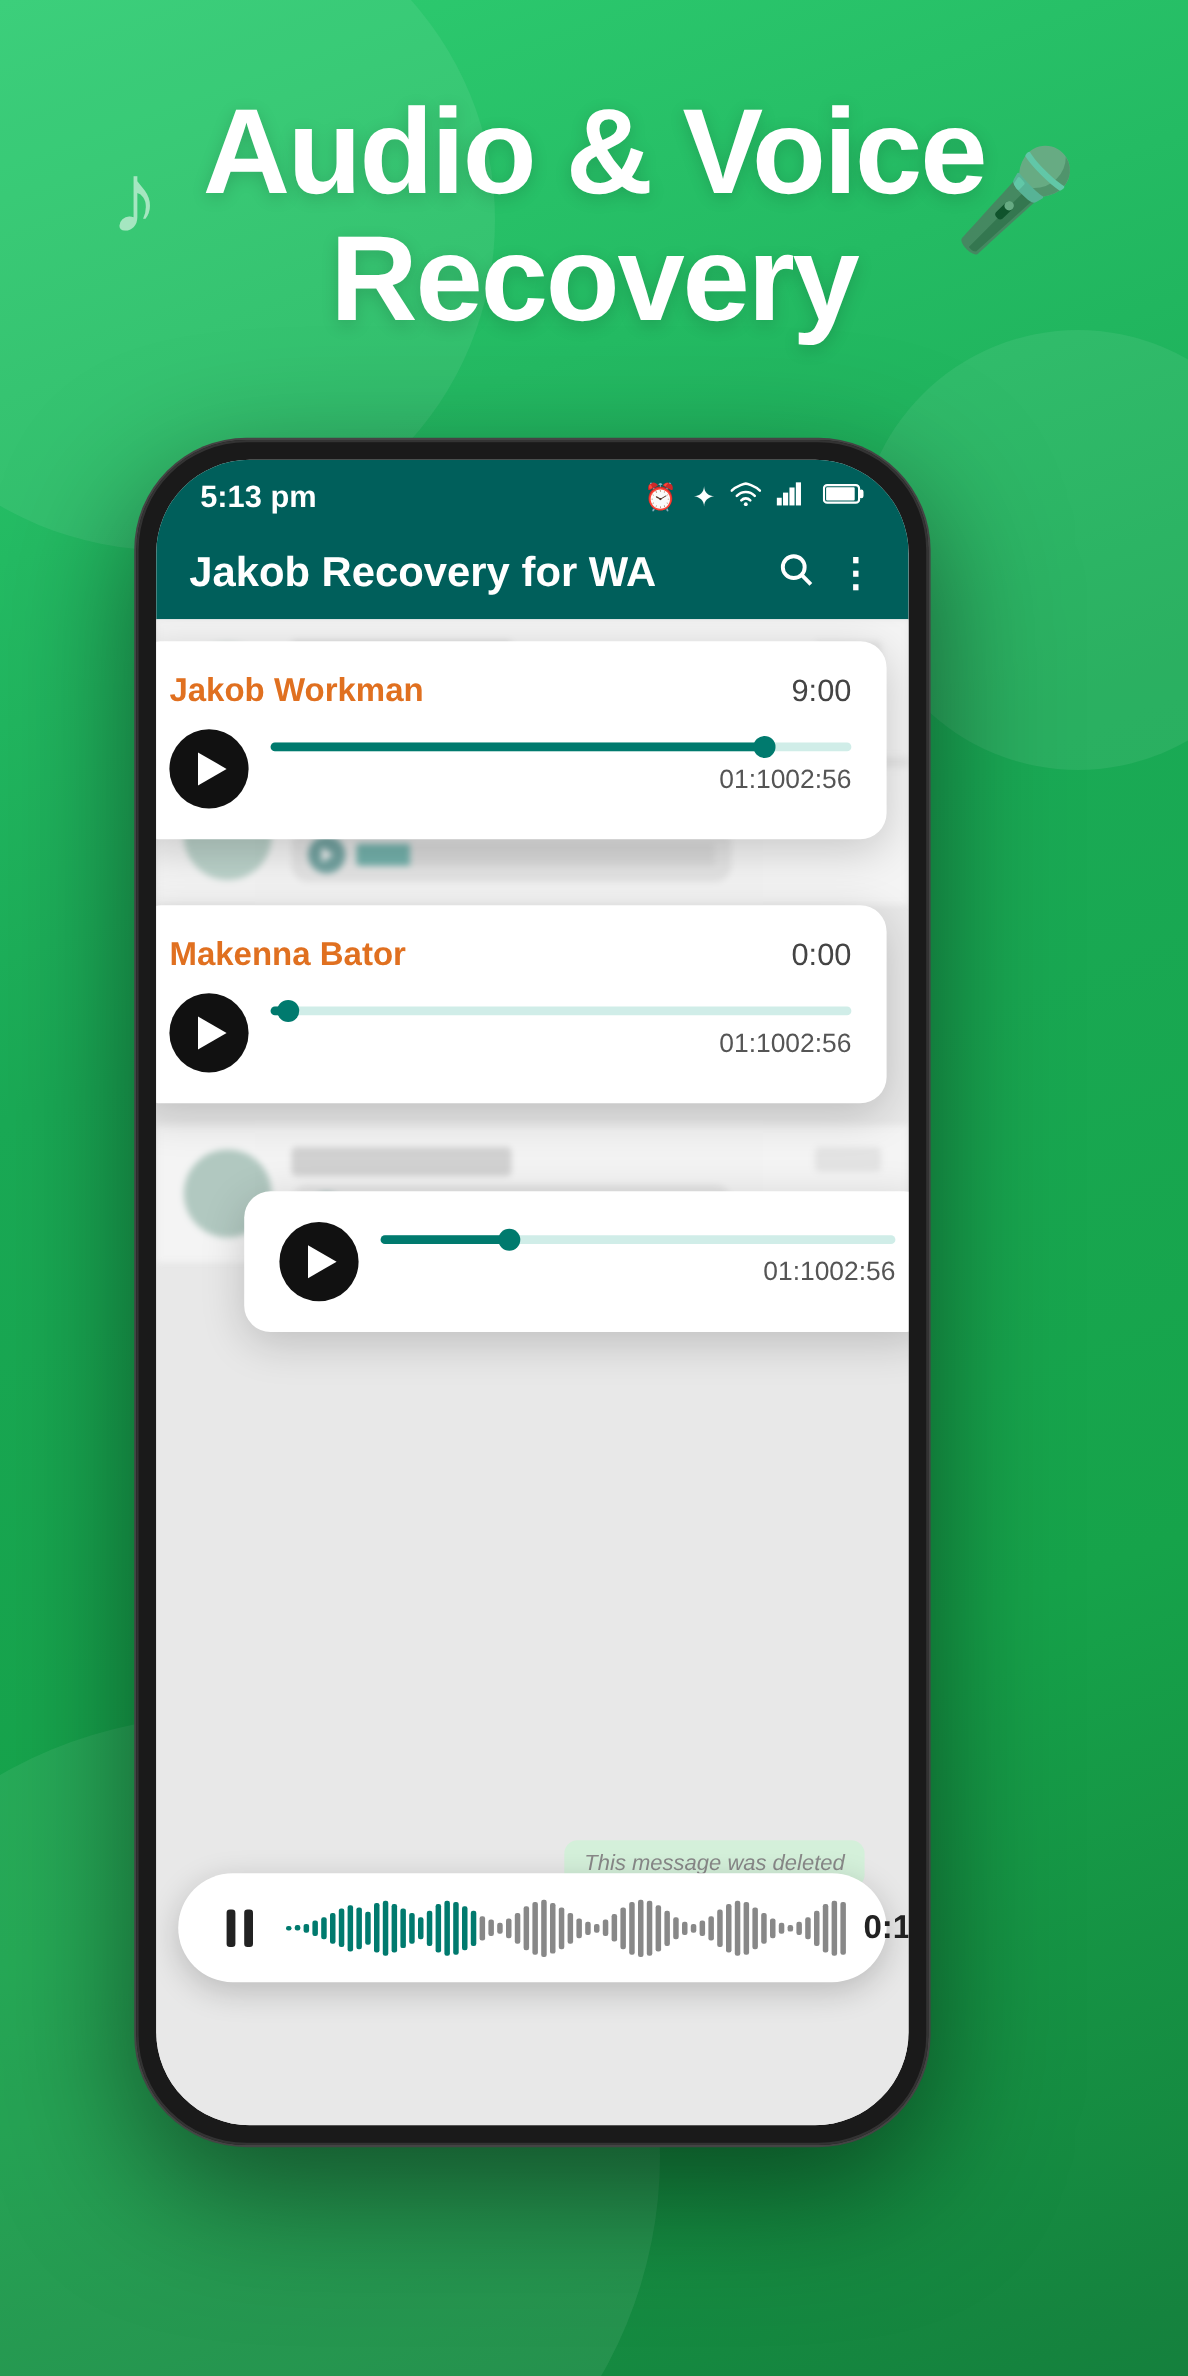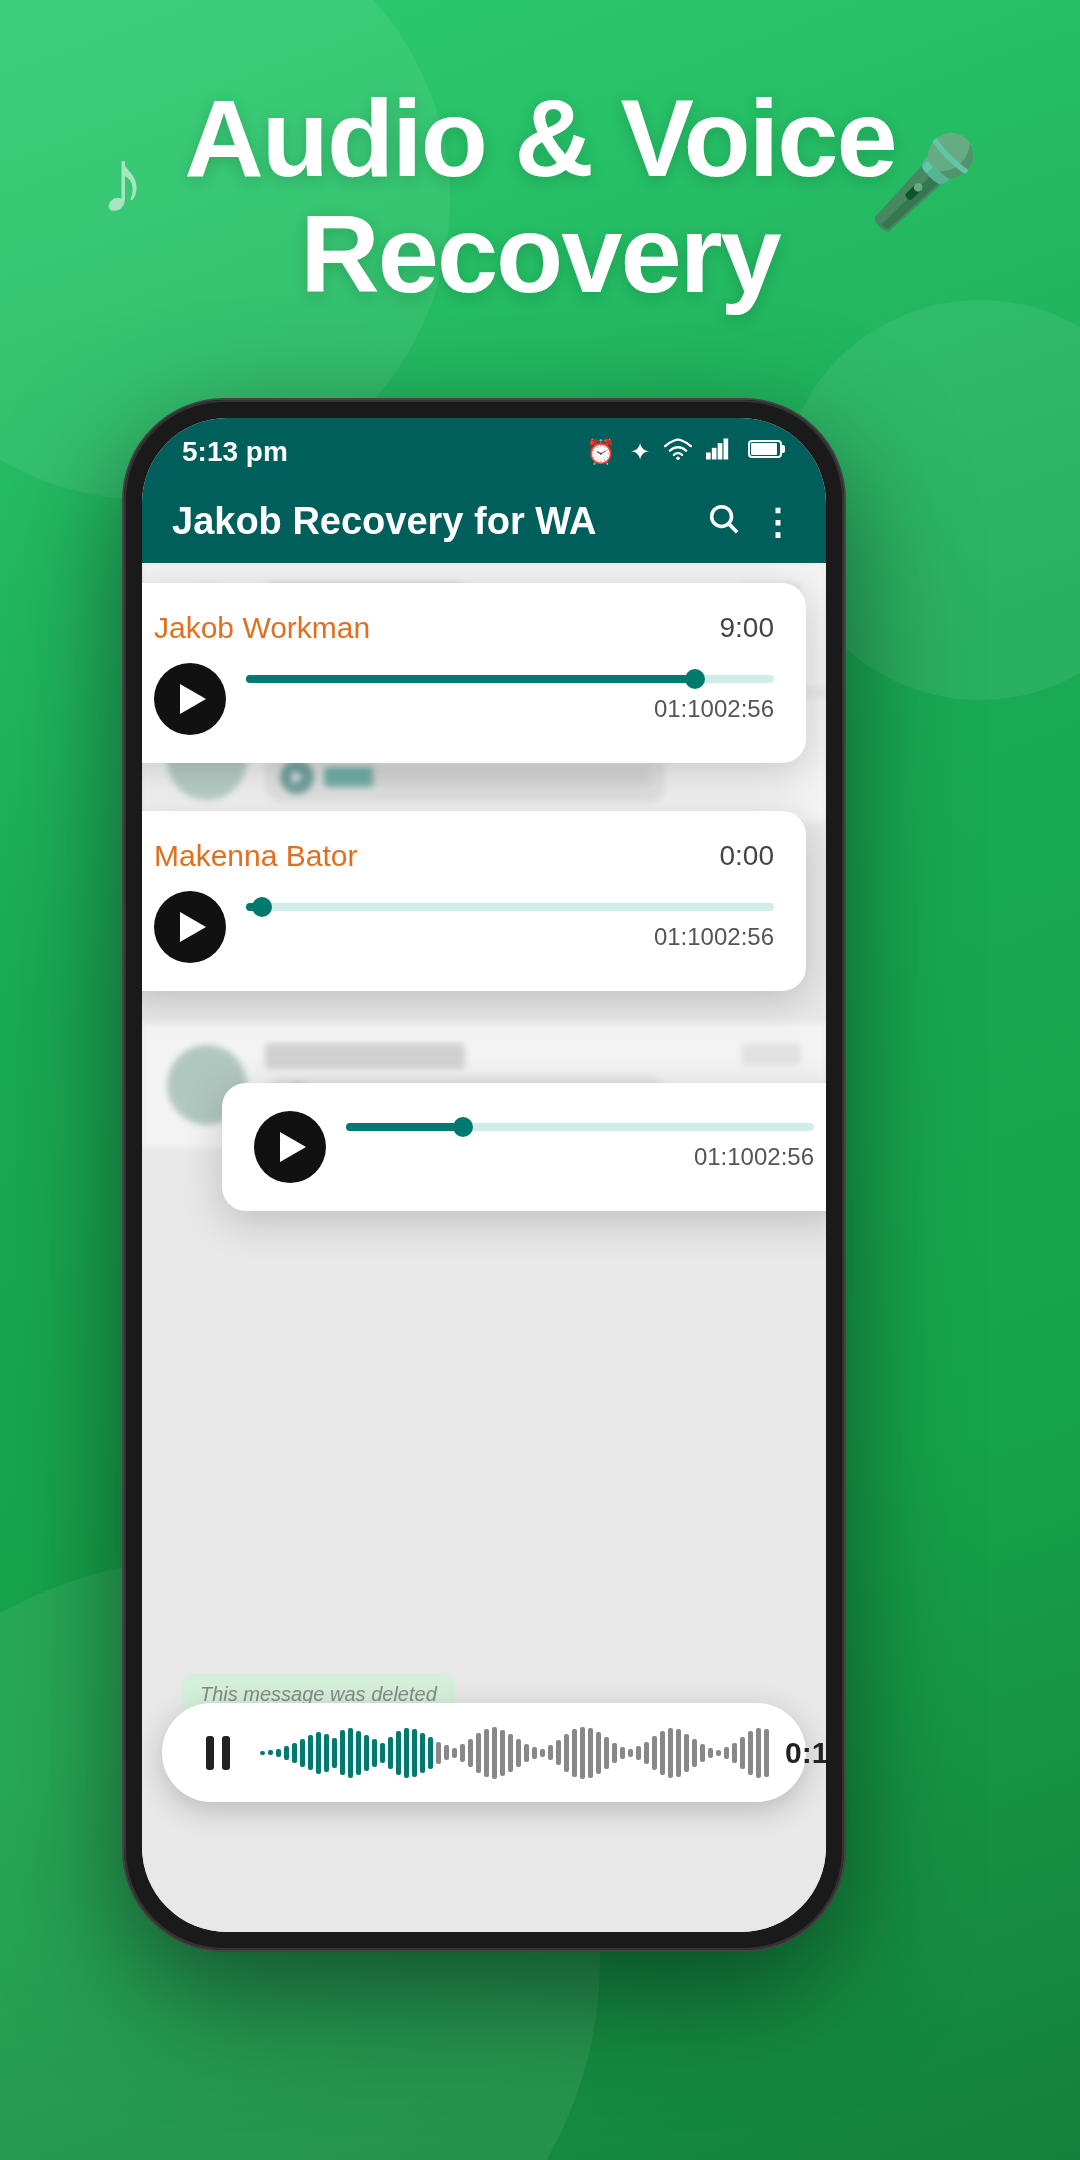--- a/index.html
+++ b/index.html
@@ -250,21 +250,21 @@
     .card-header {
       display: flex;
       justify-content: space-between;
       align-items: center;
       margin-bottom: 18px;
     }
 
     .card-name {
       color: #e07020;
       font-size: 30px;
-      font-weight: 400;
+      font-weight: 700;
     }
 
     .card-time {
       color: #444;
       font-size: 28px;
       font-weight: 500;
     }
 
     .card-player {
       display: flex;
@@ -417,20 +417,21 @@
       padding: 12px 20px;
       margin: 8px 20px;
       color: #888;
       font-size: 22px;
       font-style: italic;
       display: inline-block;
     }
 
     .deleted-msg-row {
       display: flex;
+      justify-content: flex-end;
       padding: 8px 20px;
     }
 
   </style>
 </head>
 <body>
 
 <div class="bg-circle" style="width:600px;height:600px;top:-100px;left:-150px;"></div>
 <div class="bg-circle" style="width:400px;height:400px;top:300px;right:-100px;"></div>
 <div class="bg-circle" style="width:800px;height:800px;bottom:-200px;left:-200px;"></div>
@@ -572,21 +573,21 @@
                   </div>
                 </div>
                 <div class="progress-times">
                   <span class="time-label">01:10</span>
                   <span class="time-label">02:56</span>
                 </div>
               </div>
             </div>
           </div>
 
-          <div class="floating-card" style="top:248px;left:-20px;right:20px;z-index:10;">
+          <div class="floating-card" style="top:260px;left:-20px;right:20px;z-index:10;">
             <div class="card-header">
               <span class="card-name">Makenna Bator</span>
               <span class="card-time">0:00</span>
             </div>
             <div class="card-player">
               <div class="play-btn-large">
                 <div class="play-triangle"></div>
               </div>
               <div class="progress-container">
                 <div class="progress-bar-bg">

